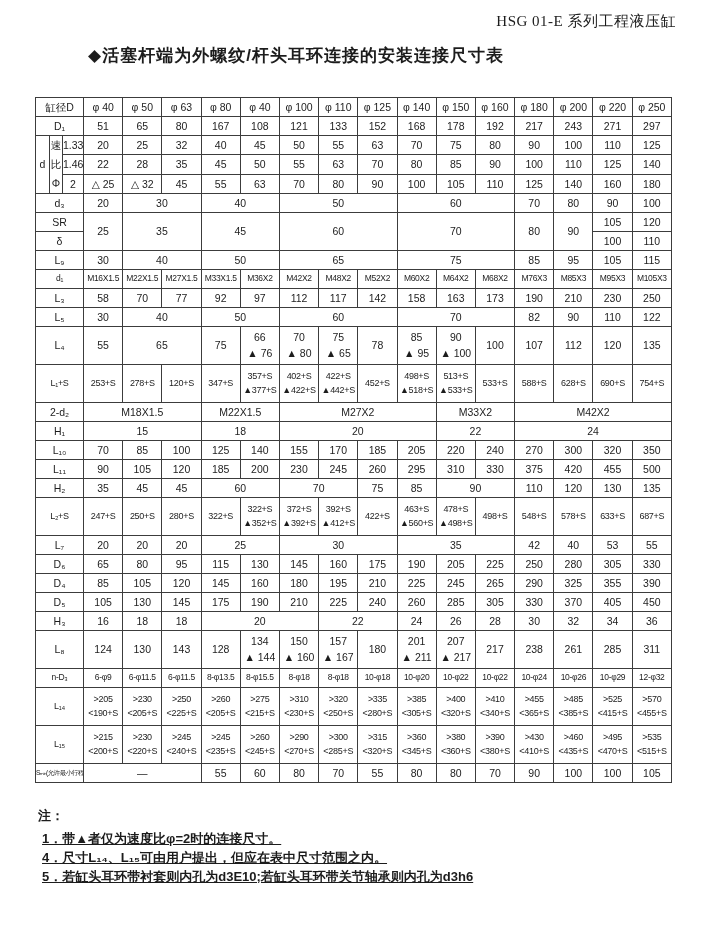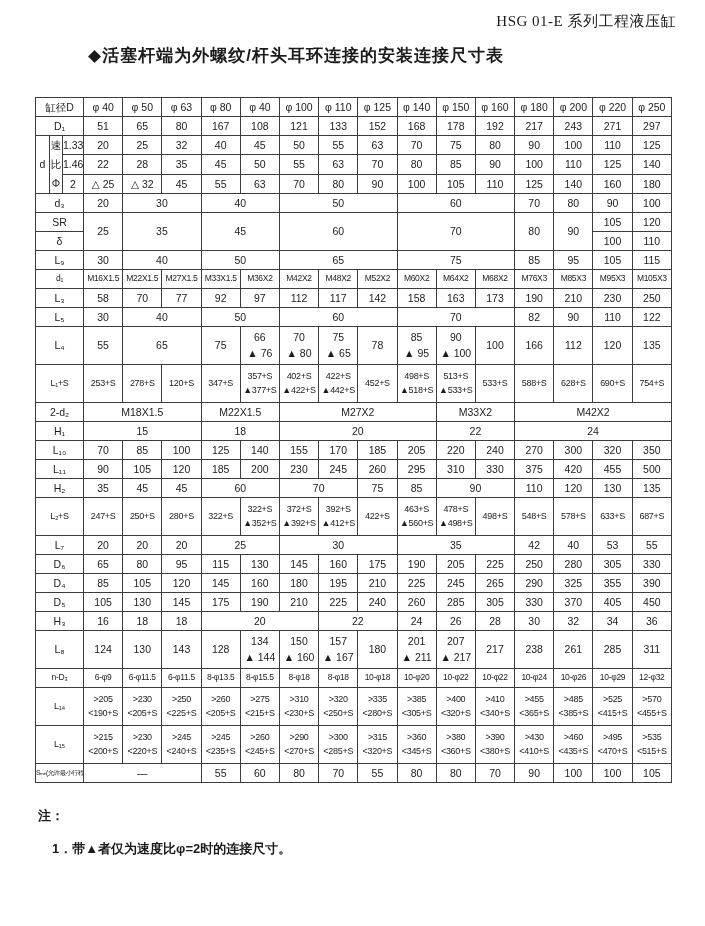--- a/index.html
+++ b/index.html
@@ -33,21 +33,21 @@
   table.dim tr.sm td{font-size:9px;letter-spacing:-0.3px;}
   table.dim tr.xs td{font-size:8.5px;letter-spacing:-0.3px;}
   table.dim td.lbl{font-size:10.5px;letter-spacing:0;}
   table.dim td.tiny{font-size:6.5px;letter-spacing:-0.5px;}
   table.dim td div{line-height:1.5;}
   tr.stack td.vstack div{line-height:19px;}
   .notes{
     position:absolute;top:806px;left:38px;width:620px;
     font-size:13px;font-weight:bold;line-height:19px;
   }
-  .notes ol{margin:14px;padding:0;list-style:none;}
+  .notes ol{margin:4px;padding:0;list-style:none;text-decoration:underline;}
 </style>
 </head>
 <body>
 
 <div class="doc-header">HSG 01-E  系列工程液压缸</div>
 
 <div class="page-title">◆活塞杆端为外螺纹/杆头耳环连接的安装连接尺寸表</div>
 
 <table class="dim">
   <colgroup>
@@ -276,21 +276,21 @@
         <td>78</td>
         <td>
           <div>85</div>
           <div>▲ 95</div>
         </td>
         <td>
           <div>90</div>
           <div>▲ 100</div>
         </td>
         <td>100</td>
-        <td>166</td>
+        <td>107</td>
         <td>112</td>
         <td>120</td>
         <td>135</td>
       </tr>
       <tr class="dbl sm">
         <td colspan="3" class="lbl">L₁+S</td>
         <td>253+S</td>
         <td>278+S</td>
         <td>120+S</td>
         <td>347+S</td>
@@ -696,14 +696,16 @@
         <td>100</td>
         <td>105</td>
       </tr>
     </tbody>
 </table>
 
 <div class="notes">
   <div>注：</div>
   <ol>
       <li>1．带▲者仅为速度比φ=2时的连接尺寸。</li>
+      <li>4．尺寸L₁₄、L₁₅可由用户提出，但应在表中尺寸范围之内。</li>
+      <li>5．若缸头耳环带衬套则内孔为d3E10;若缸头耳环带关节轴承则内孔为d3h6</li>
     </ol>
 </div>
 
 </body></html>

